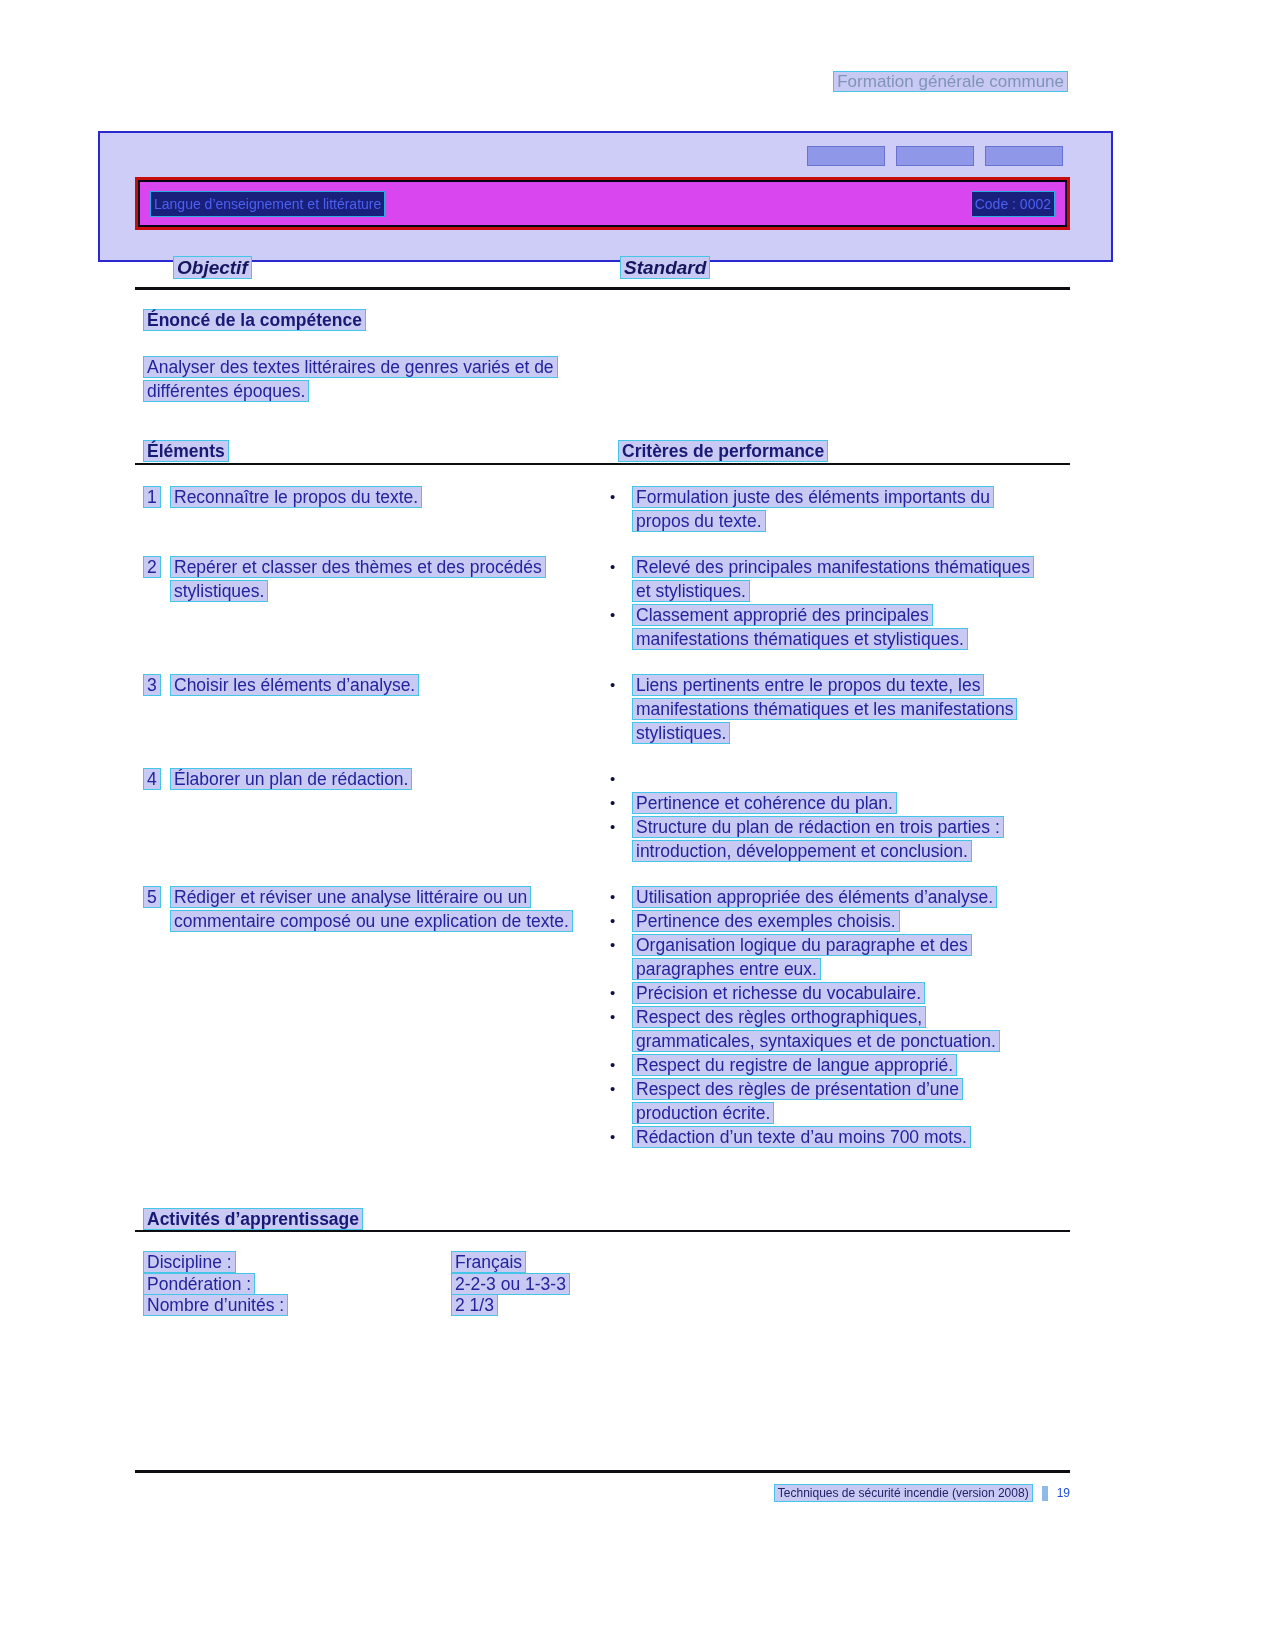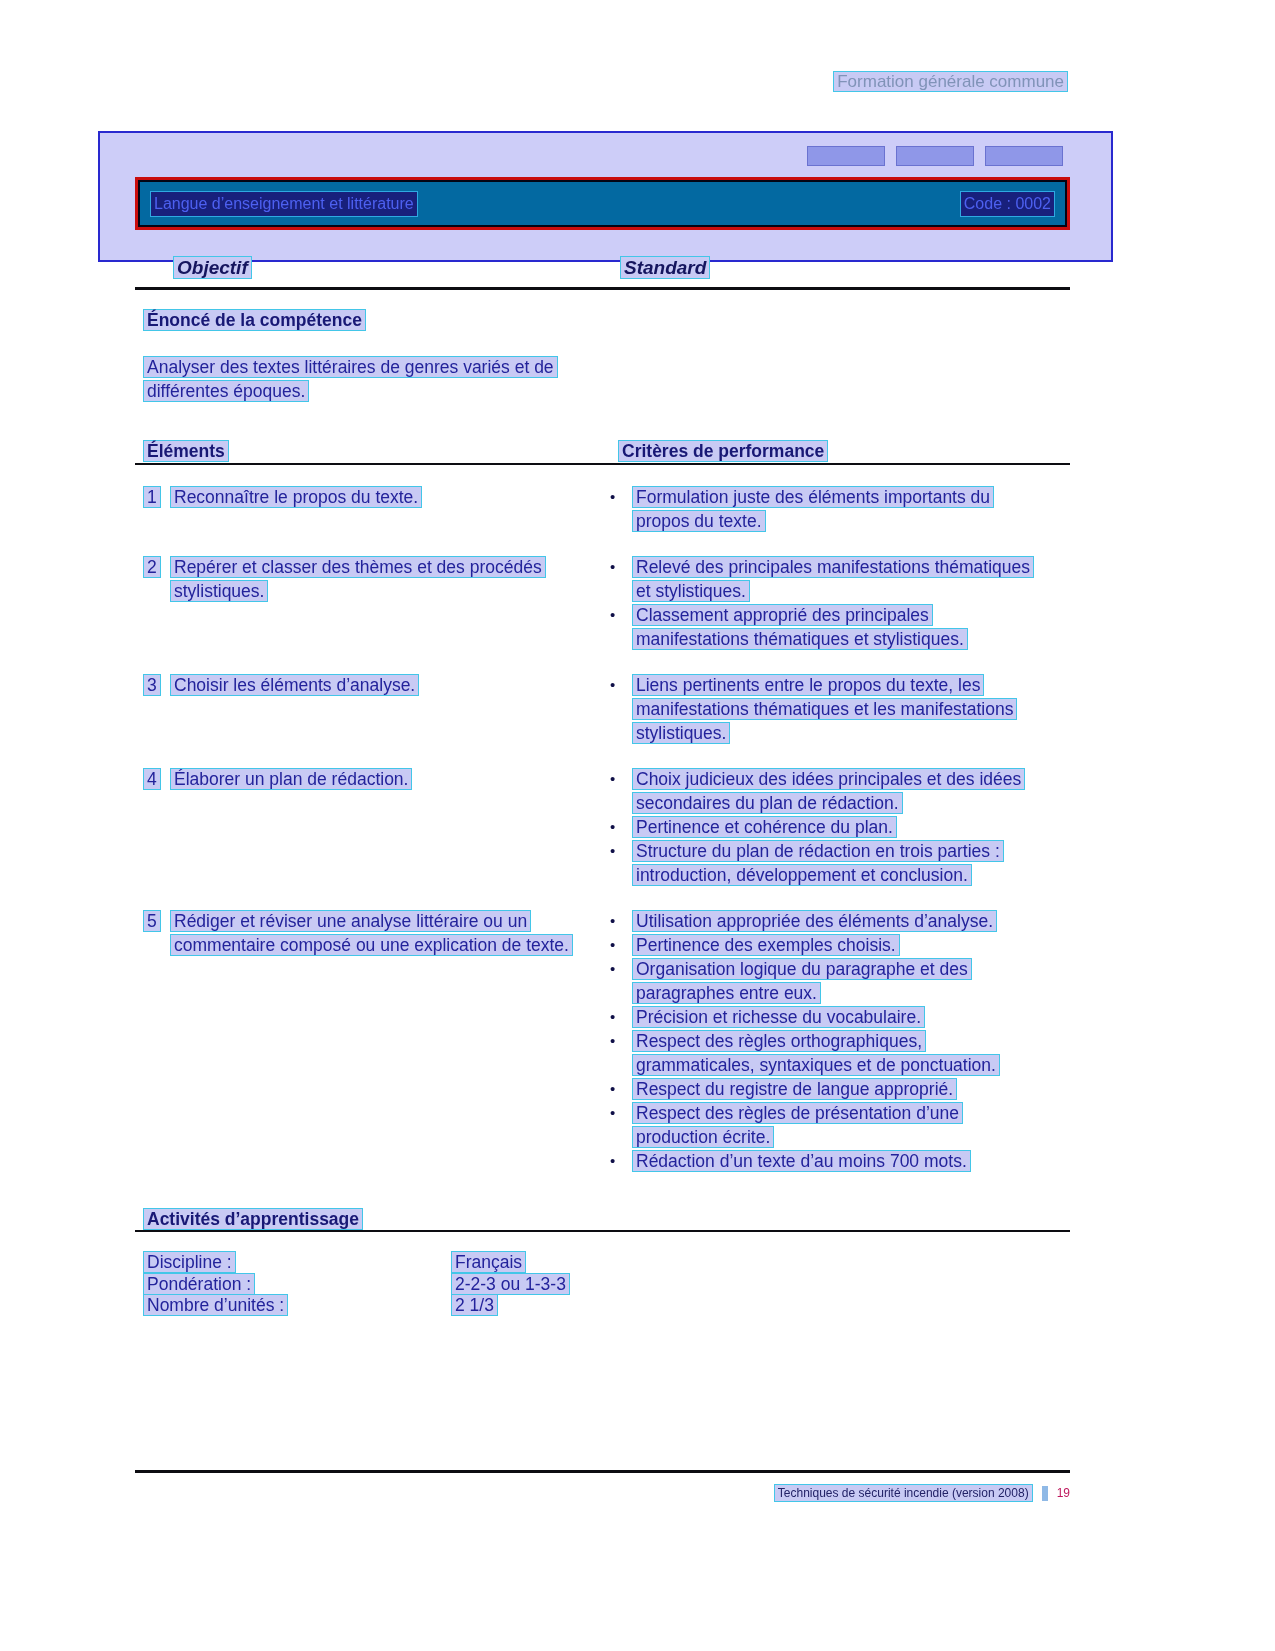--- a/index.html
+++ b/index.html
@@ -32,24 +32,24 @@
     background:#cdcdf8; border:2px solid #2929cf;
   }
   .field-row {
     position:absolute; top:13px; right:48px; display:flex; gap:11px;
   }
   .field-box {
     width:78px; height:20px; background:#8f97e8; border:1px solid #6a72d0;
   }
   .banner {
     position:absolute; left:35px; top:44px; width:935px; height:53px;
-    background:#0369a1; border:3px solid #c90d0d;
+    background:#d946ef; border:3px solid #c90d0d;
     box-shadow: inset 0 0 0 2px #020414;
     display:flex; align-items:center; justify-content:space-between;
-    padding:0 12px; font-size:16px;
+    padding:0 12px; font-size:14px;
   }
   .content {
     position:absolute; left:135px; top:252px; width:937px; bottom:0;
   }
   .row-abs { position:absolute; left:0; width:100%; }
   .hr { position:absolute; left:0; width:935px; background:#0d0d12; }
   .col-head {
     font-weight:bold; font-style:italic; font-size:19px; color:#15155e;
   }
   .sec-head { font-weight:bold; color:#181875; }
@@ -68,21 +68,21 @@
   .trow .tl { width:283px; flex-shrink:0; }
   .footer-row {
     position:absolute; top:1232px; left:0; width:935px;
     display:flex; justify-content:flex-end; align-items:center;
     font-size:12px; line-height:16px; color:#222266;
   }
   .fsep {
     width:3px; height:15px; margin:0 9px;
     border-left:3px solid #8fb9e6; border-right:3px solid #8fb9e6;
   }
-  .pnum { color:#be185d; }
+  .pnum { color:#1d4ed8; }
 </style>
 </head>
 <body>
 
 <div class="page">
 
   <div class="top-label">
     <span class="hl">Formation générale commune</span>
   </div>
 
@@ -166,21 +166,20 @@
       </div>
 
       <div class="item">
         <div class="left">
           <span class="num"><span class="hl">4</span></span>
           <span class="el"><span class="hl">Élaborer un plan de rédaction.</span></span>
         </div>
         <div class="right">
           <div class="crit">
             <span class="bullet">•</span>
-            <span class="ct"><span class="hl">Choix judicieux des idées principales et des idées secondaires du plan de rédaction.</span></span>
           </div>
           <div class="crit">
             <span class="bullet">•</span>
             <span class="ct"><span class="hl">Pertinence et cohérence du plan.</span></span>
           </div>
           <div class="crit">
             <span class="bullet">•</span>
             <span class="ct"><span class="hl">Structure du plan de rédaction en trois parties : introduction, développement et conclusion.</span></span>
           </div>
         </div>

